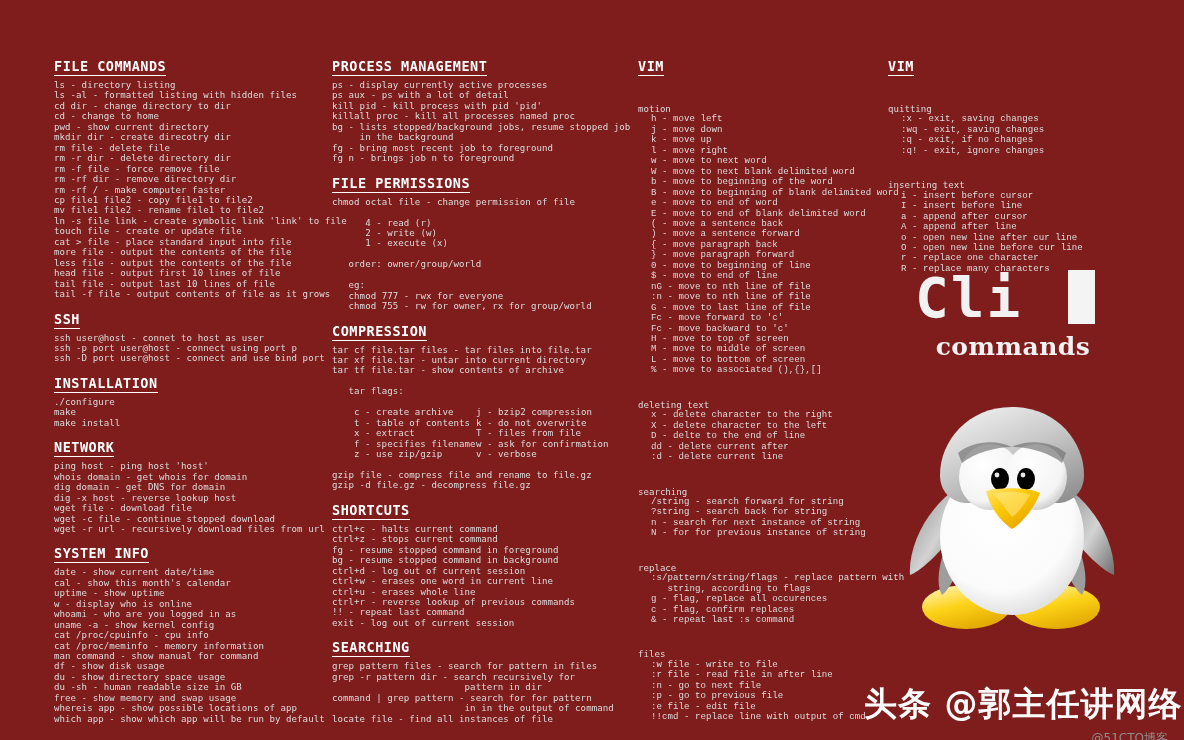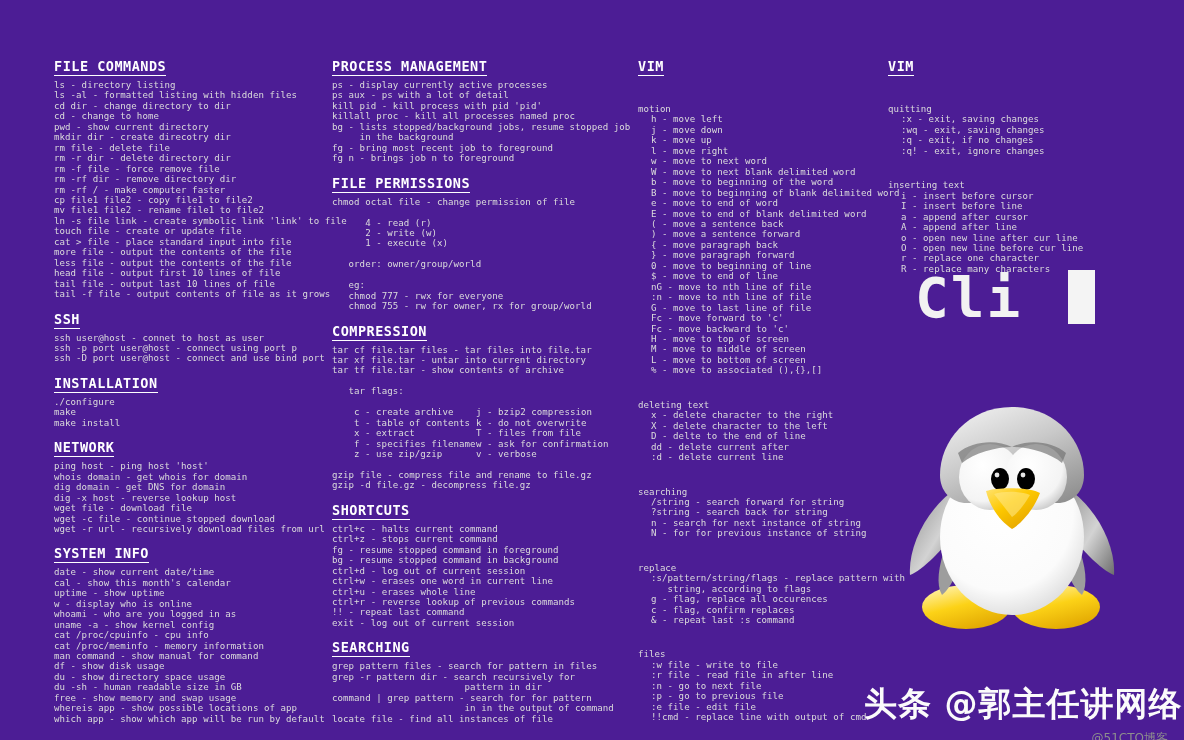--- a/index.html
+++ b/index.html
@@ -5,21 +5,21 @@
   * { margin:0; padding:0; box-sizing:border-box; }
   html, body {
     width:1184px; height:740px;
     background:#000;
     overflow:hidden;
     font-family:"DejaVu Sans Mono", monospace;
   }
   #sheet {
     position:relative;
     width:1184px; height:740px;
-    background:#4c1d95;
+    background:#7f1d1d;
     color:#e9e9e9;
   }
 
   
   .col { position:absolute; top:56px; }
   #col1 { left:54px;  width:272px; }
   #col2 { left:332px; width:300px; }
   #col3 { left:638px; width:248px; }
   #col4 { left:888px; width:200px; }
 
@@ -44,21 +44,21 @@
     font-size:9.1px;
     line-height:10.45px;
     color:#dcdcdc;
     white-space:pre;
     letter-spacing:0.05px;
   }
   .line.blank { height:10.45px; }
 
   
   .grp { font-size:9.1px; line-height:10.45px; color:#dcdcdc; white-space:pre;margin-top:24px; }
-  .grp-items .line { padding-left:13px; }
+  .grp-items .line { padding-left:13px;font-family:Liberation Mono, monospace; }
 
   
   .flags { display:flex; padding-left:22px; }
   .flags .fcol { white-space:pre; }
   .flags .fcol:first-child { width:122px; }
 
   
   #logo {
     position:absolute;
     left:893px; top:268px;
@@ -216,20 +216,21 @@
           <div class="line">r - replace one character</div>
           <div class="line">R - replace many characters</div>
         </div></div>
     </div>
 
   <div id="logo">
     <div class="word">
       <span>Cli</span>
       <span class="cursor"></span>
     </div>
+    <div class="sub">commands</div>
   </div>
 
   <svg id="tux" viewBox="0 0 250 245">
     <defs>
       <radialGradient id="gBody" cx="42%" cy="34%" r="72%">
         <stop offset="0%" stop-color="#ffffff"></stop>
         <stop offset="70%" stop-color="#fbfbfb"></stop>
         <stop offset="100%" stop-color="#d9d9d9"></stop>
       </radialGradient>
       <linearGradient id="gHead" x1="20%" y1="0%" x2="85%" y2="100%">

